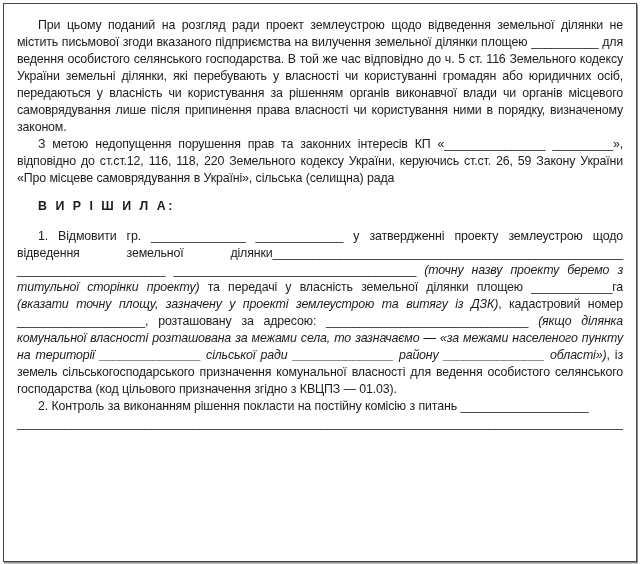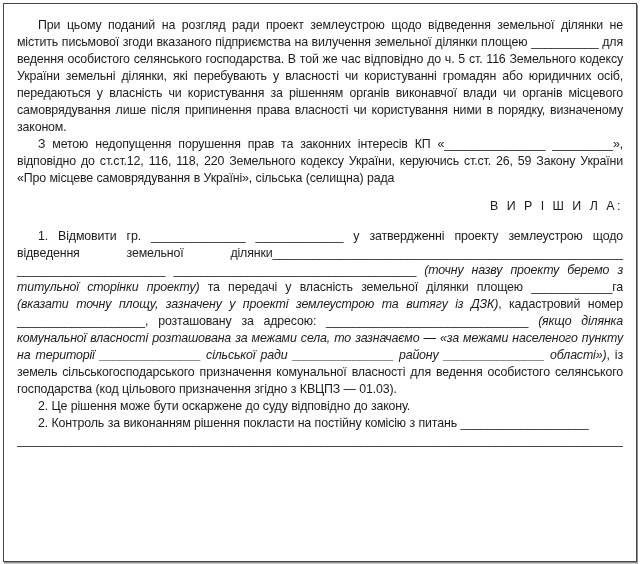--- a/index.html
+++ b/index.html
@@ -35,23 +35,23 @@
   }
   .para {
     margin: 0;
     text-align: justify;
     text-indent: 21px;
     word-spacing: 0.2px;
   }
   .heading {
     margin: 11px 0 13px 0;
     text-indent: 21px;
-    font-weight: 400;
+    font-weight: 700;
     letter-spacing: 2.5px;
-    text-align: right;
+    text-align: left;
   }
   .item { }
   .it { font-style: italic; }
   .rule-line {
     margin: 0;
     text-indent: 0;
     white-space: nowrap;
     overflow: hidden;
     text-align: left;
   }
@@ -61,16 +61,15 @@
   }
 </style>
 </head>
 <body>
 
 <div class="sheet">
   <p class="para">При цьому поданий на розгляд ради проект землеустрою щодо відведення земельної ділянки не містить письмової згоди вказаного підприємства на вилучення земельної ділянки площею __________ для ведення особистого селянського господарства. В той же час відповідно до ч. 5 ст. 116 Земельного кодексу України земельні ділянки, які перебувають у власності чи користуванні громадян або юридичних осіб, передаються у власність чи користування за рішенням органів виконавчої влади чи органів місцевого самоврядування лише після припинення права власності чи користування ними в порядку, визначеному законом.</p>
   <p class="para">З метою недопущення порушення прав та законних інтересів КП «_______________ _________», відповідно до ст.ст.12, 116, 118, 220 Земельного кодексу України, керуючись ст.ст. 26, 59 Закону України «Про місцеве самоврядування в Україні», сільська (селищна) рада</p>
   <p class="heading">В И Р І Ш И Л А:</p>
   <p class="para item"><span>1. Відмовити гр. ______________ _____________ у затвердженні проекту землеустрою щодо відведення земельної ділянки____________________________________________________ ______________________ ____________________________________ </span><span class="it">(точну назву проекту беремо з титульної сторінки проекту)</span><span> та передачі у власність земельної ділянки площею ____________га </span><span class="it">(вказати точну площу, зазначену у проекті землеустрою та витягу із ДЗК)</span><span>, кадастровий номер ___________________, розташовану за адресою: ______________________________ </span><span class="it">(якщо ділянка комунальної власності розташована за межами села, то зазначаємо — «за межами населеного пункту на території _______________ сільської ради _______________ району _______________ області»)</span><span>, із земель сільськогосподарського призначення комунальної власності для ведення особистого селянського господарства (код цільового призначення згідно з КВЦПЗ — 01.03).</span></p>
-  <p class="para item">2. Це рішення може бути оскаржене до суду відповідно до закону.</p>
   <p class="para item">2. Контроль за виконанням рішення покласти на постійну комісію з питань ___________________</p>
   <p class="para rule-line">_________________________________________________________________________________________________</p>
 </div>
 
 </body></html>

